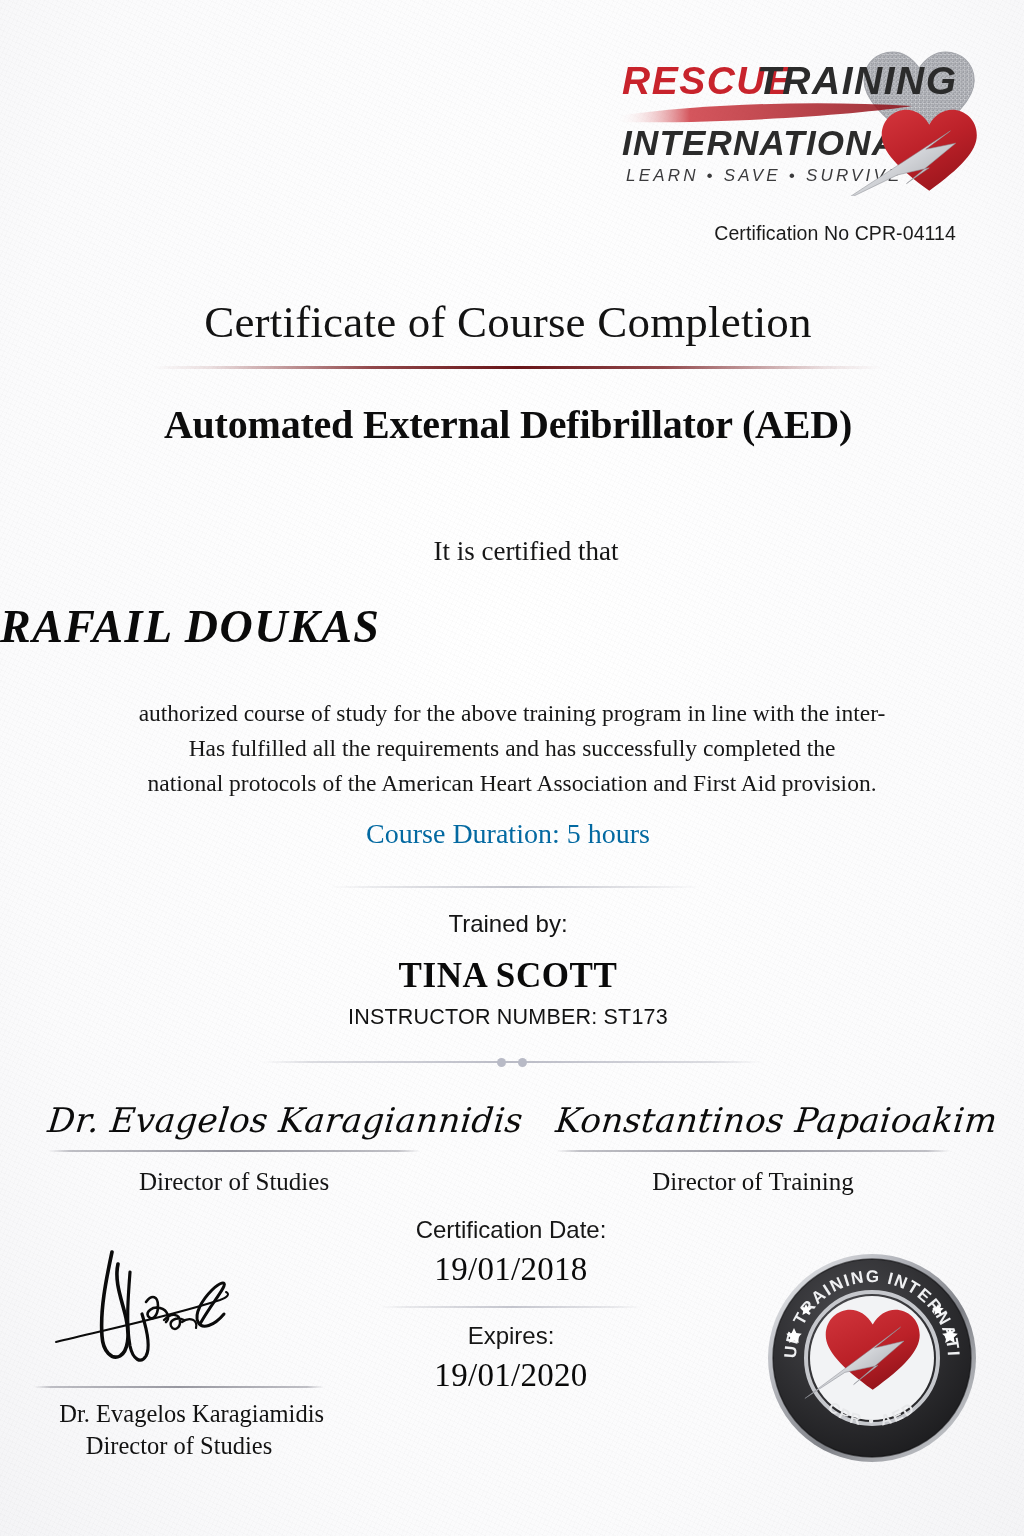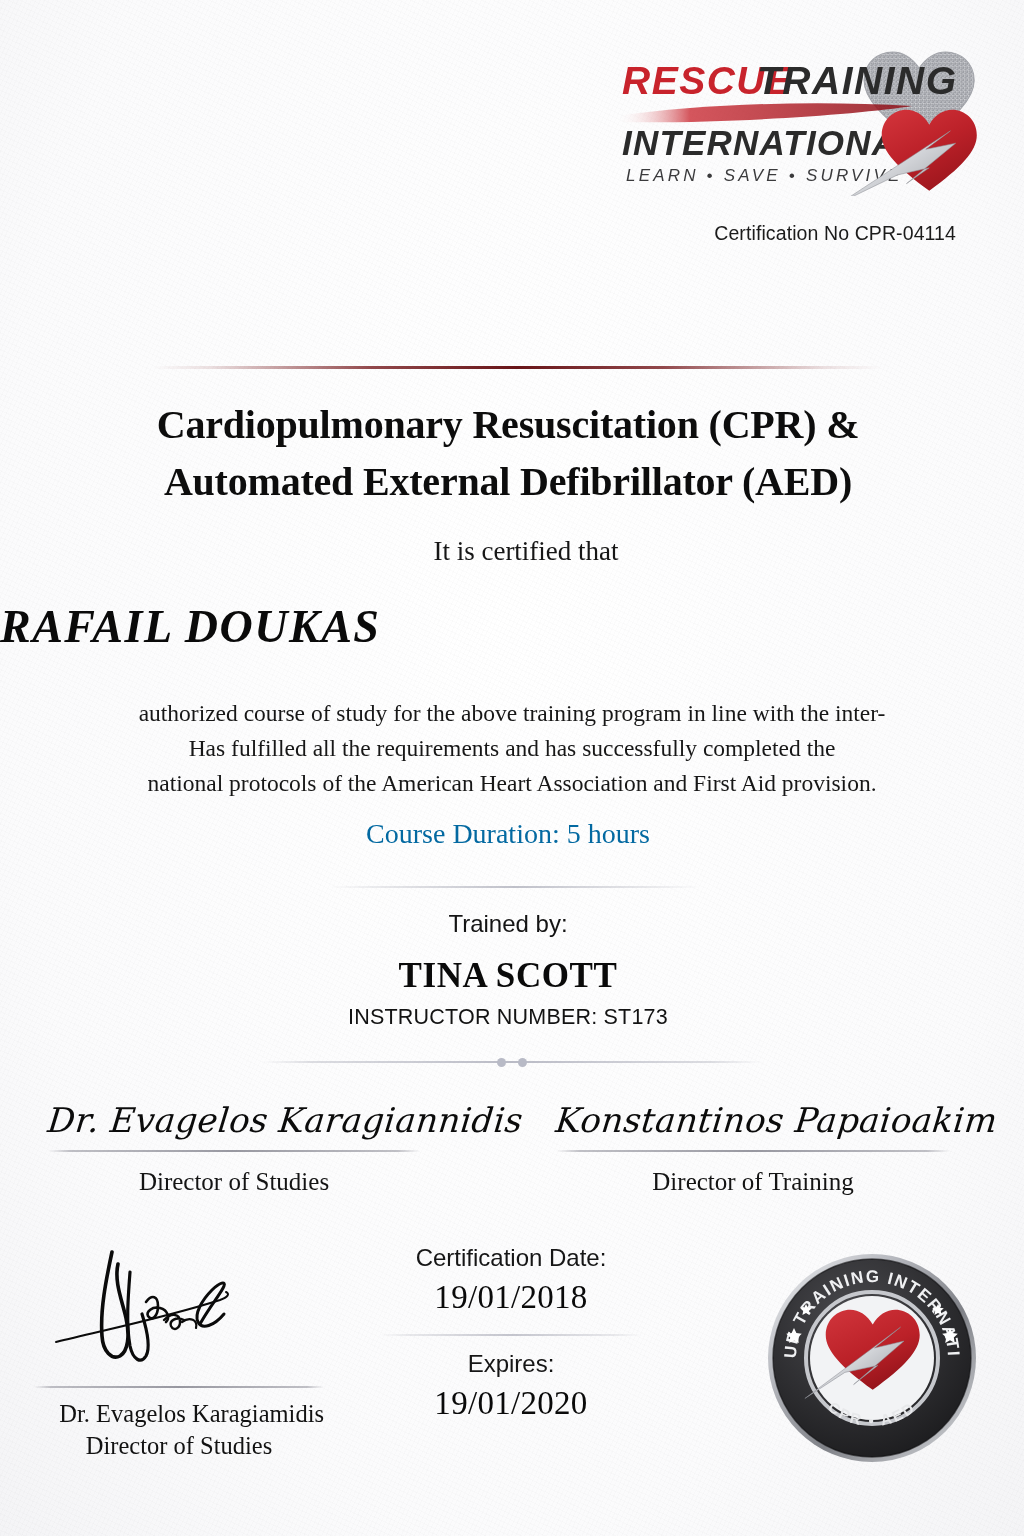--- a/index.html
+++ b/index.html
@@ -271,21 +271,21 @@
     text-align: center;
     font-size: 24.5px;
     color: #121212;
     line-height: 32px;
   }
 
   
   .dates {
     position: absolute;
     left: 380px;
-    top: 1244px;
+    top: 1216px;
     width: 262px;
   }
   .date-label {
     text-align: center;
     font-family: "Liberation Sans", sans-serif;
     font-size: 24px;
     color: #161616;
   }
   .date-value {
     text-align: center;
@@ -368,24 +368,24 @@
 
       <g transform="translate(268,64) scale(0.88)">
         <path d="M56 94 C 20 68, 2 49, 2 31 C 2 13, 16 2, 30 2 C 40 2, 50 8, 56 19 C 62 8, 72 2, 82 2 C 96 2, 110 13, 110 31 C 110 49, 92 68, 56 94 Z" fill="url(#redGrad)"></path>
         <path d="M-42 106 L 80 26 L 52 47 L 86 40 L 30 86 L 56 68 L 20 76 Z" fill="url(#boltGrad)" stroke="#8d8f95" stroke-width="0.6"></path>
       </g>
     </svg>
   </div>
 
   <div class="cert-no">Certification No CPR-04114</div>
 
+  <div class="title-main">Certificate of Course Completion</div>
   <div class="rule-red"></div>
 
   <div class="course-title">
-    <div>Cardiopulmonary Resuscitation (CPR) &amp;</div>
     <div>Automated External Defibrillator (AED)</div>
   </div>
 
   <div class="certified-that">It is certified that</div>
   <div class="recipient-name">RAFAIL DOUKAS</div>
 
   <div class="body-text">
     <span class="ln">authorized course of study for the above training program in line with the inter-</span>
     <span class="ln">Has fulfilled all the requirements and has successfully  completed the</span>
     <span class="ln">national protocols of the American Heart Association and First Aid provision.</span>

